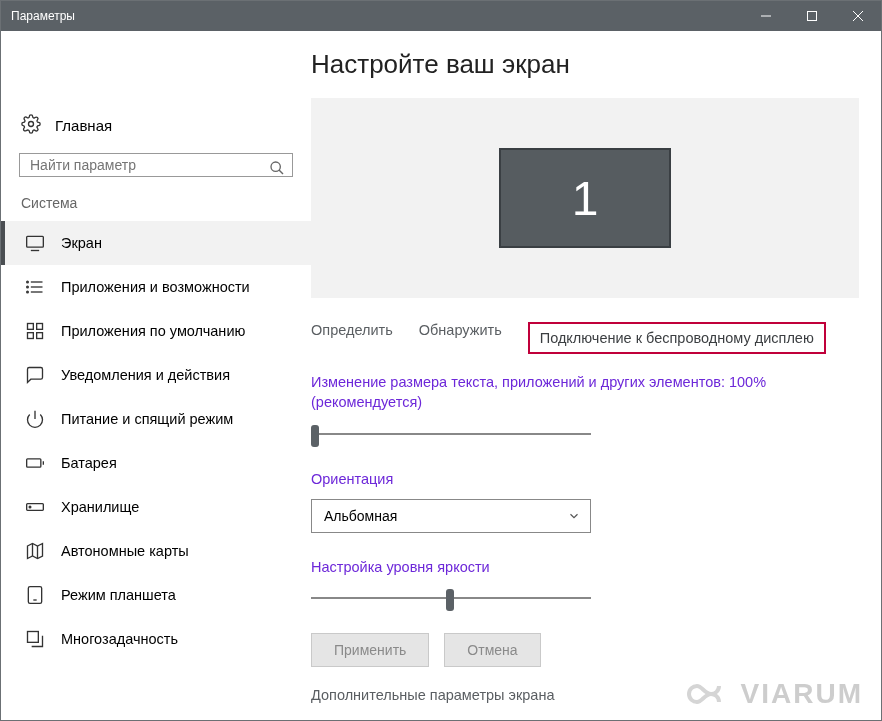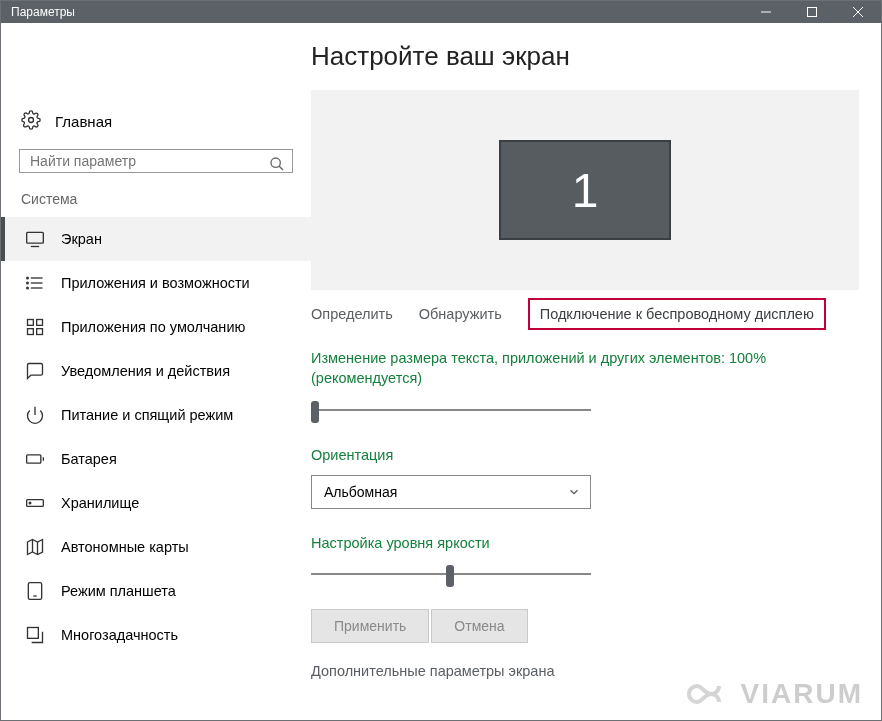--- a/index.html
+++ b/index.html
@@ -1,18 +1,18 @@
 <!DOCTYPE html>
 <html><head>
 <meta charset="utf-8">
 <style>
   * { box-sizing: border-box; margin: 0; padding: 0; font-family: "Segoe UI", Arial, sans-serif; }
   html, body { width: 882px; height: 721px; overflow: hidden; background: #fff; }
   .window { width: 882px; height: 721px; border: 1px solid #6b7074; display: flex; flex-direction: column; }
-  .titlebar { height: 22px; background: #5b6166; color: #fff; display: flex; align-items: center; font-size: 12px; }
+  .titlebar { height: 30px; background: #5b6166; color: #fff; display: flex; align-items: center; font-size: 12px; }
   .titlebar .title { padding-left: 10px; flex: 1; }
   .titlebar .ctrls { display: flex; }
   .titlebar .ctrl { width: 46px; height: 30px; display: flex; align-items: center; justify-content: center; cursor: pointer; }
   .titlebar .ctrl svg { stroke: #fff; }
   .body { flex: 1; display: flex; background: #fff; overflow: hidden; }
   .sidebar { width: 310px; padding: 14px 0 0 0; display: flex; flex-direction: column; justify-content: center; }
   .home-row { display: flex; align-items: center; padding: 10px 20px 12px 20px; gap: 14px; font-size: 15px; }
   .search-wrap { margin: 4px 18px 14px 18px; }
   .search { width: 100%; height: 24px; border: 1px solid #999; padding: 0 34px 0 10px; font-size: 14px; outline: none; }
   .search-box { position: relative; }
@@ -22,29 +22,29 @@
   .nav-item { display: flex; align-items: center; gap: 16px; padding: 12px 20px; font-size: 14.5px; cursor: pointer; border-left: 4px solid transparent; }
   .nav-item.active { border-left: 4px solid #4a4e52; background: #f2f2f2; }
   .nav-item .icon { width: 20px; height: 20px; display: flex; align-items: center; justify-content: center; color: #333; }
   .main { flex: 1; padding: 18px 22px 10px 0; overflow: hidden; position: relative; }
   .main-inner { padding-left: 0; }
   h1.page-title { font-weight: 400; font-size: 26px; margin-bottom: 18px; color: #222; }
   .display-preview { background: #f2f2f2; height: 200px; display: flex; align-items: center; justify-content: center; margin-bottom: 8px; }
   .monitor-box { width: 172px; height: 100px; background: #565c60; border: 2px solid #3a3f43; color: #fff; font-size: 48px; font-weight: 300; display: flex; align-items: center; justify-content: center; }
   .link-row { display: flex; gap: 26px; margin-bottom: 18px; font-size: 14.5px; align-items: center; }
   .link { color: #5a5e62; cursor: pointer; }
-  .link.highlight { border: 2px solid #c0003a; padding: 6px 10px; color: #3b3e41; }
-  .field-label { font-size: 14.5px; margin-bottom: 10px; color: #15803d; line-height: 1.4; }
+  .link.highlight { border: 2px solid #c0003a; padding: 6px 10px; color: #3b3e41; margin-top: 16px; }
+  .field-label { font-size: 14.5px; margin-bottom: 10px; color: #6d28d9; line-height: 1.4; }
   .slider-wrap { position: relative; width: 280px; height: 24px; margin-bottom: 22px; }
   .slider-track { position: absolute; top: 10px; left: 0; right: 0; height: 2px; background: #888; }
   .slider-thumb { position: absolute; top: 2px; width: 8px; height: 22px; background: #5b6166; border-radius: 3px; }
   .select-wrap { position: relative; width: 280px; margin-bottom: 24px; }
   .select { width: 100%; height: 34px; border: 1px solid #888; background: #fff; padding: 0 34px 0 12px; font-size: 14px; display: flex; align-items: center; cursor: pointer; }
   .select-chevron { position: absolute; right: 10px; top: 10px; }
-  .btn-row { display: flex; gap: 2px; margin-bottom: 20px; }
+  .btn-row { display: flex; gap: 15px; margin-bottom: 20px; }
   .btn { height: 34px; padding: 0 22px; background: #e5e5e5; border: 1px solid #c9c9c9; color: #8a8a8a; font-size: 14px; cursor: pointer; display: flex; align-items: center; }
   .adv-link { color: #5a5e62; font-size: 14.5px; cursor: pointer; }
   .watermark { position: absolute; right: 18px; bottom: 10px; color: #c8c8c8; font-size: 28px; font-weight: 700; letter-spacing: 2px; display: flex; align-items: center; gap: 18px; opacity: .9; pointer-events: none; }
   .watermark svg { opacity: .85; }
 </style>
 </head>
 <body>
 
 <div class="window">
 

